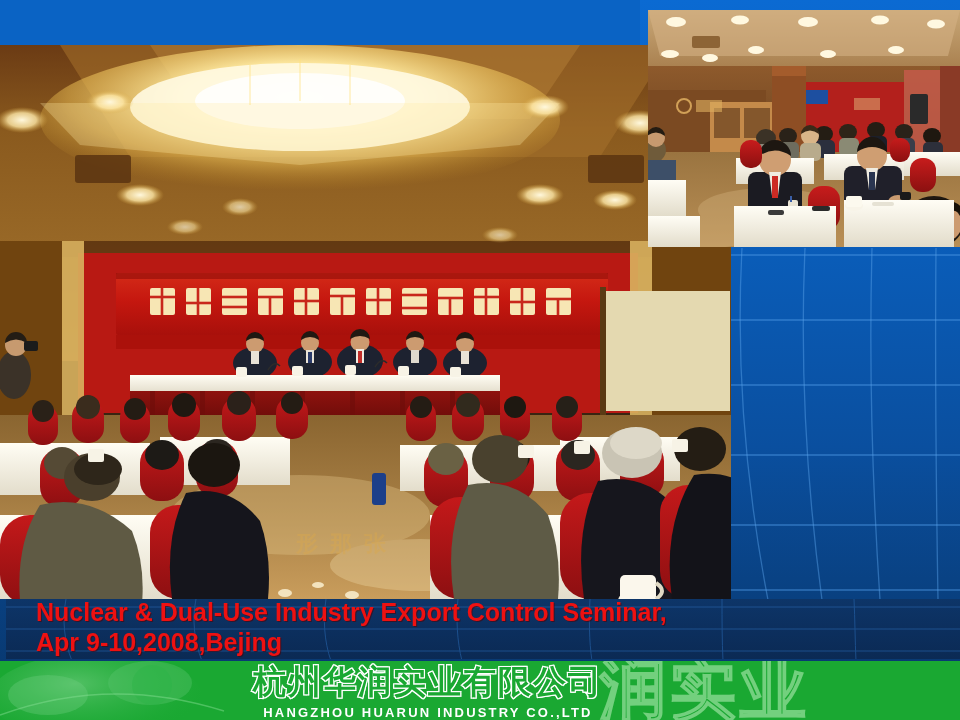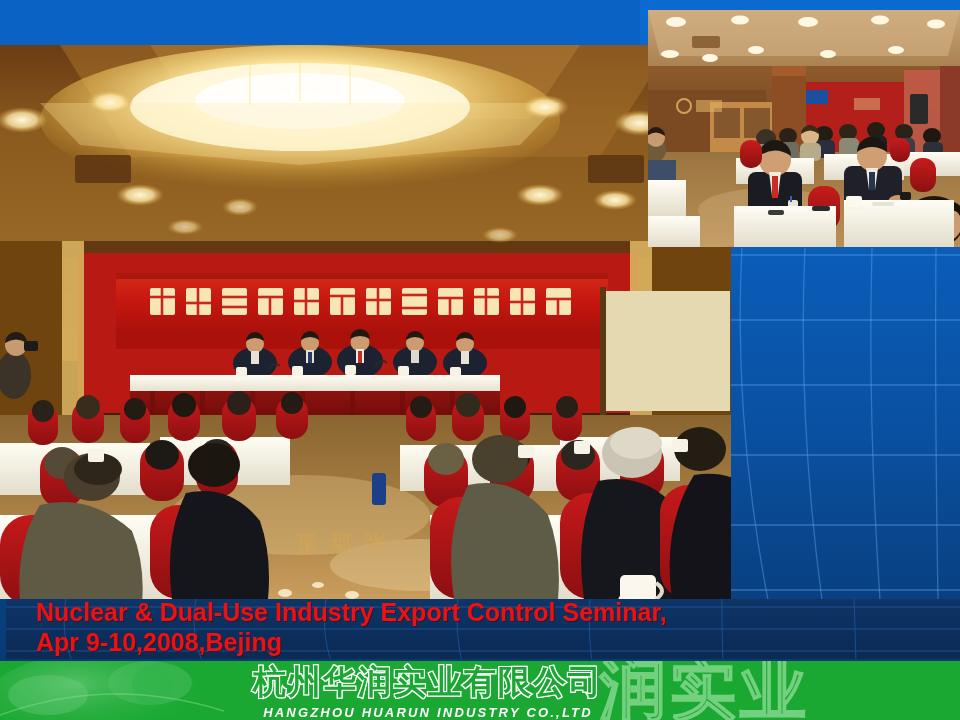--- a/index.html
+++ b/index.html
@@ -109,21 +109,20 @@
     text-align: center;
   }
   .logo-en {
     font-family: "Liberation Sans", sans-serif;
     font-size: 13px;
     font-weight: bold;
     color: #ffffff;
     letter-spacing: 2.2px;
     margin-top: 5px;
     white-space: nowrap;
-    font-style: italic;
   }
   .watermark-cn {
     position: absolute;
     left: 600px; top: -6px;
     font-family: "DejaVu Sans", sans-serif;
     font-size: 66px;
     font-weight: bold;
     color: transparent;
     -webkit-text-stroke: 1.6px rgba(190,240,190,0.55);
     letter-spacing: 4px;

